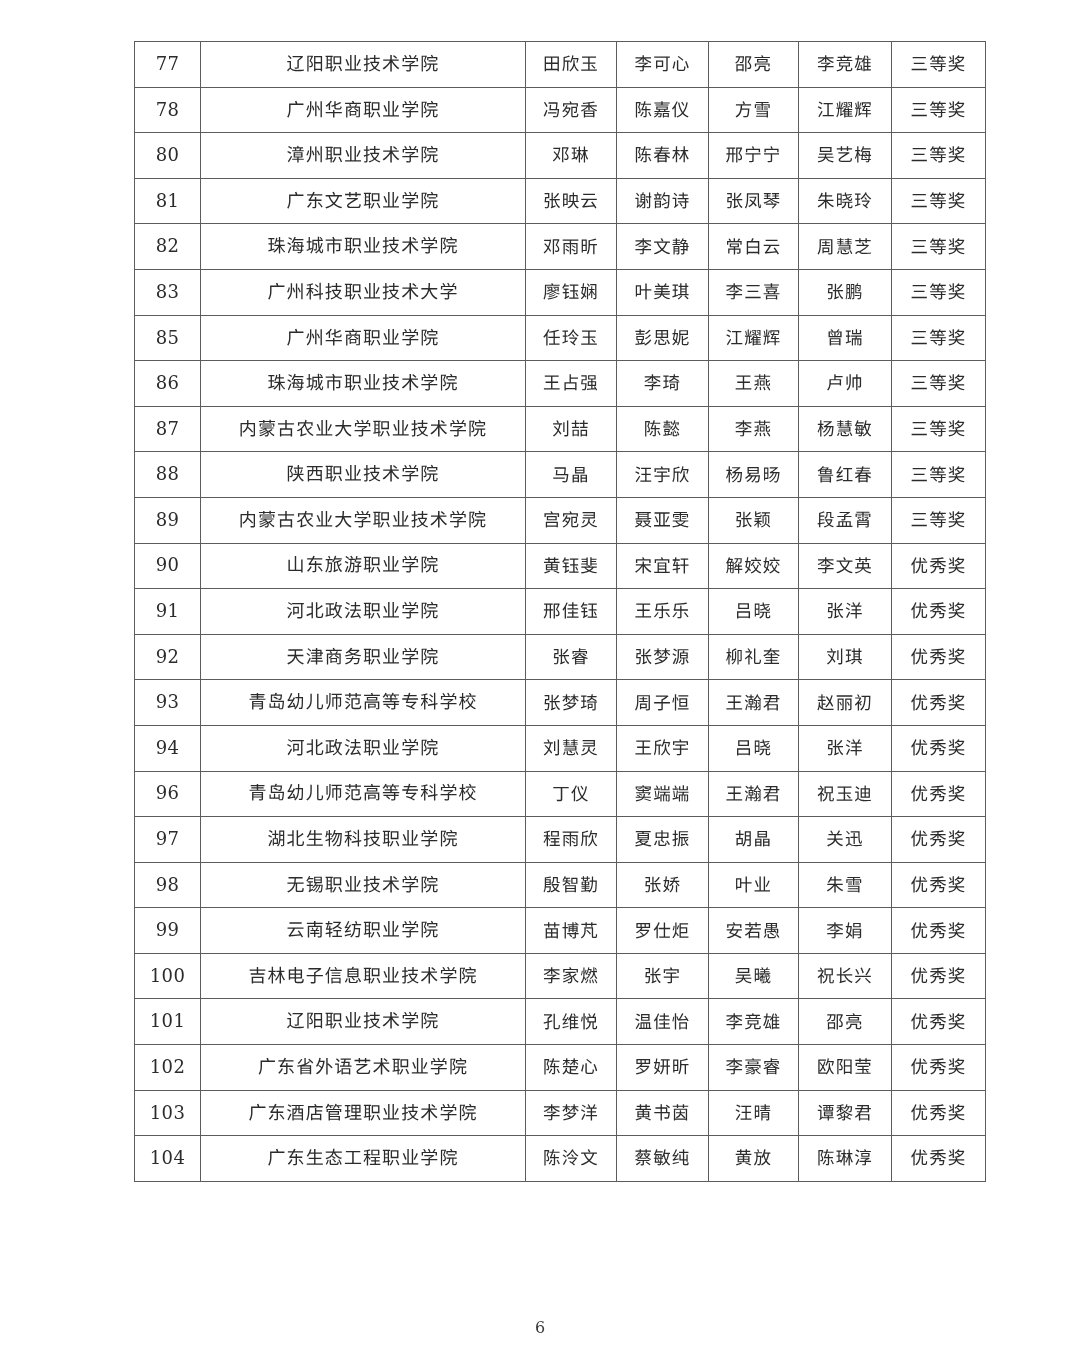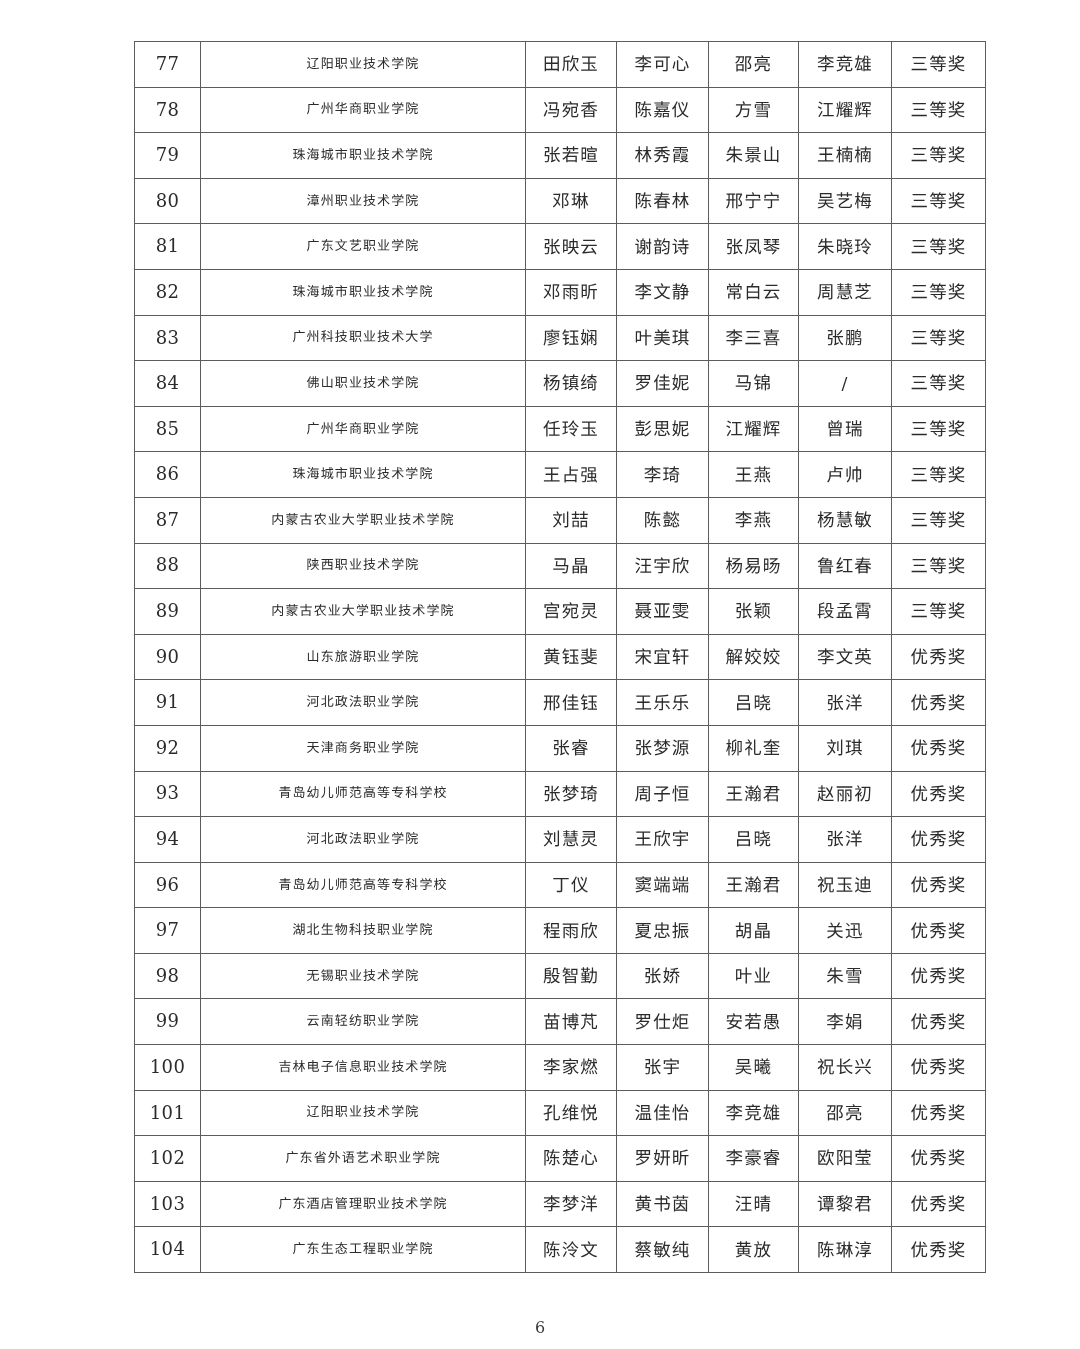--- a/index.html
+++ b/index.html
@@ -59,21 +59,21 @@
     color: #2b2b2b;
   }
 
   table.award-table td.idx {
     font-family: "DejaVu Serif", "Liberation Serif", serif;
     font-size: 18px;
     letter-spacing: 0.4px;
   }
 
   table.award-table td.school {
-    font-size: 13px;
+    font-size: 18px;
     letter-spacing: 1.1px;
   }
 
   table.award-table td.person {
     letter-spacing: 1.2px;
   }
 
   table.award-table td.award {
     letter-spacing: 1.2px;
   }
@@ -118,29 +118,20 @@
           <tr>
             <td class="idx">78</td>
             <td class="school">广州华商职业学院</td>
             <td class="person">冯宛香</td>
             <td class="person">陈嘉仪</td>
             <td class="person">方雪</td>
             <td class="person">江耀辉</td>
             <td class="award">三等奖</td>
           </tr>
           <tr>
-            <td class="idx">79</td>
-            <td class="school">珠海城市职业技术学院</td>
-            <td class="person">张若暄</td>
-            <td class="person">林秀霞</td>
-            <td class="person">朱景山</td>
-            <td class="person">王楠楠</td>
-            <td class="award">三等奖</td>
-          </tr>
-          <tr>
             <td class="idx">80</td>
             <td class="school">漳州职业技术学院</td>
             <td class="person">邓琳</td>
             <td class="person">陈春林</td>
             <td class="person">邢宁宁</td>
             <td class="person">吴艺梅</td>
             <td class="award">三等奖</td>
           </tr>
           <tr>
             <td class="idx">81</td>
@@ -163,29 +154,20 @@
           <tr>
             <td class="idx">83</td>
             <td class="school">广州科技职业技术大学</td>
             <td class="person">廖钰娴</td>
             <td class="person">叶美琪</td>
             <td class="person">李三喜</td>
             <td class="person">张鹏</td>
             <td class="award">三等奖</td>
           </tr>
           <tr>
-            <td class="idx">84</td>
-            <td class="school">佛山职业技术学院</td>
-            <td class="person">杨镇绮</td>
-            <td class="person">罗佳妮</td>
-            <td class="person">马锦</td>
-            <td class="person">/</td>
-            <td class="award">三等奖</td>
-          </tr>
-          <tr>
             <td class="idx">85</td>
             <td class="school">广州华商职业学院</td>
             <td class="person">任玲玉</td>
             <td class="person">彭思妮</td>
             <td class="person">江耀辉</td>
             <td class="person">曾瑞</td>
             <td class="award">三等奖</td>
           </tr>
           <tr>
             <td class="idx">86</td>

